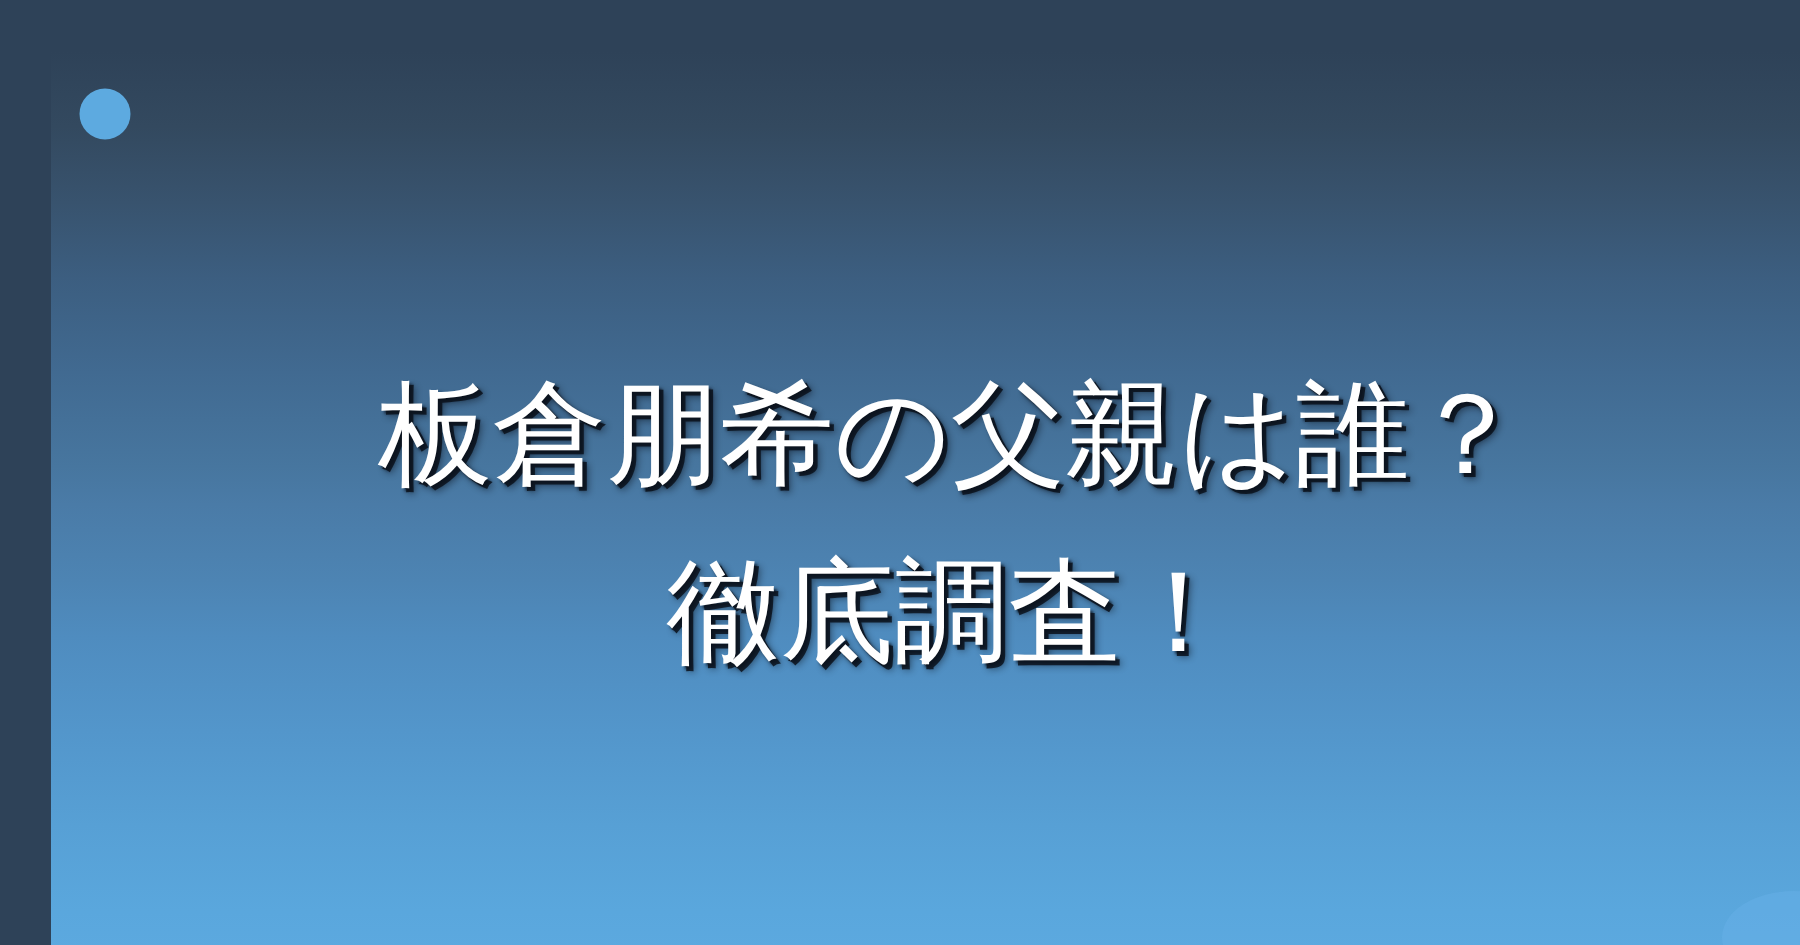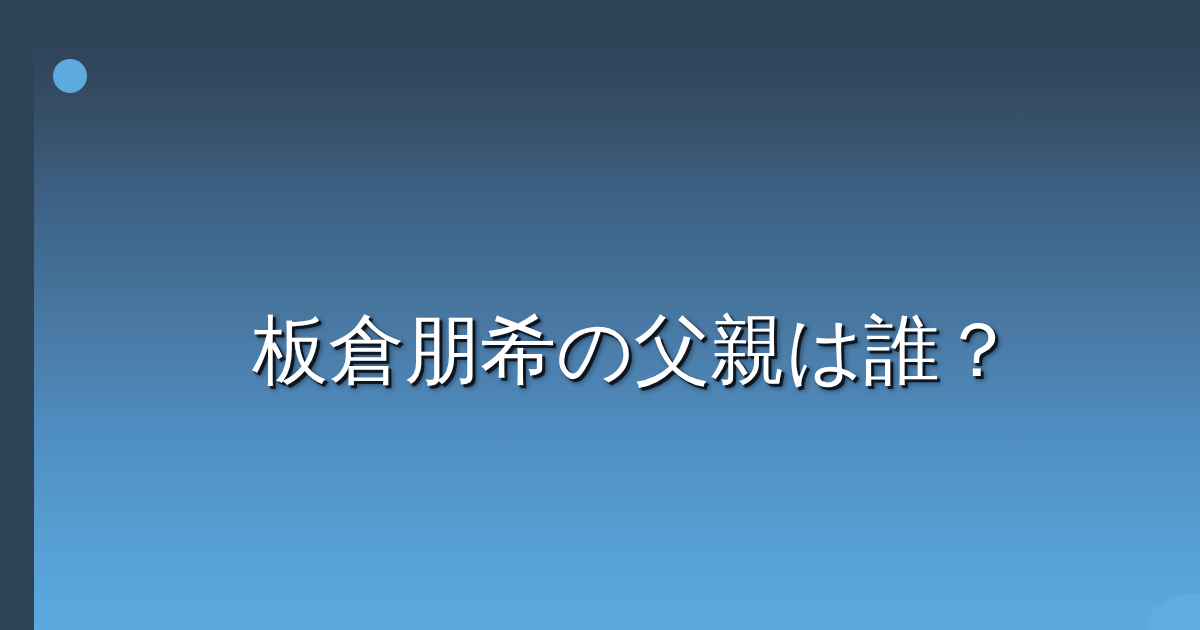--- a/index.html
+++ b/index.html
@@ -110,17 +110,18 @@
 </style>
 </head>
 <body>
 
 <div id="og-card">
 
   <div id="dot-top-left"></div>
 
   <div id="title-block">
     <div class="title-line">板倉朋希の父親は誰？</div>
+    <div class="title-line">徹底調査！</div>
   </div>
 
   <div id="blob-bottom-right"></div>
 
 </div>
 
 </body></html>

